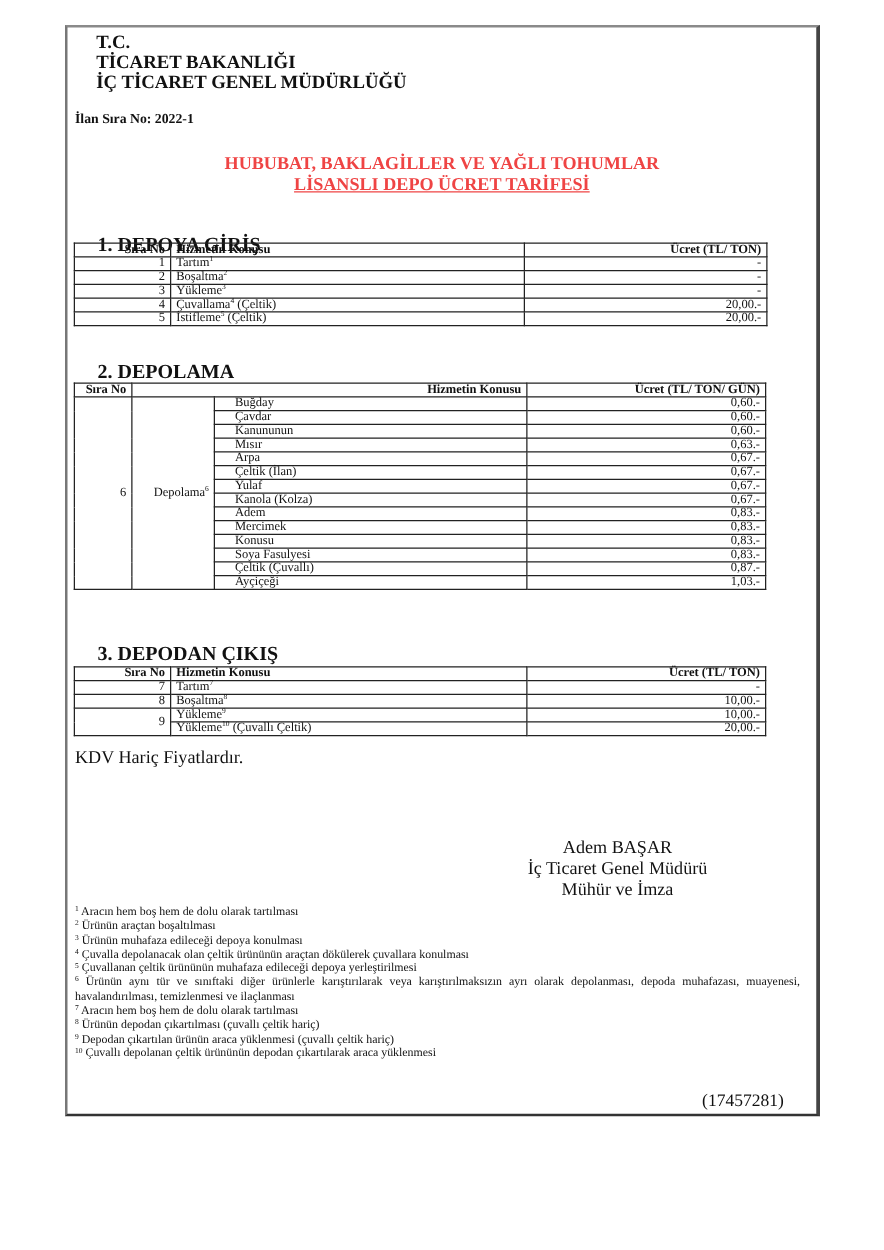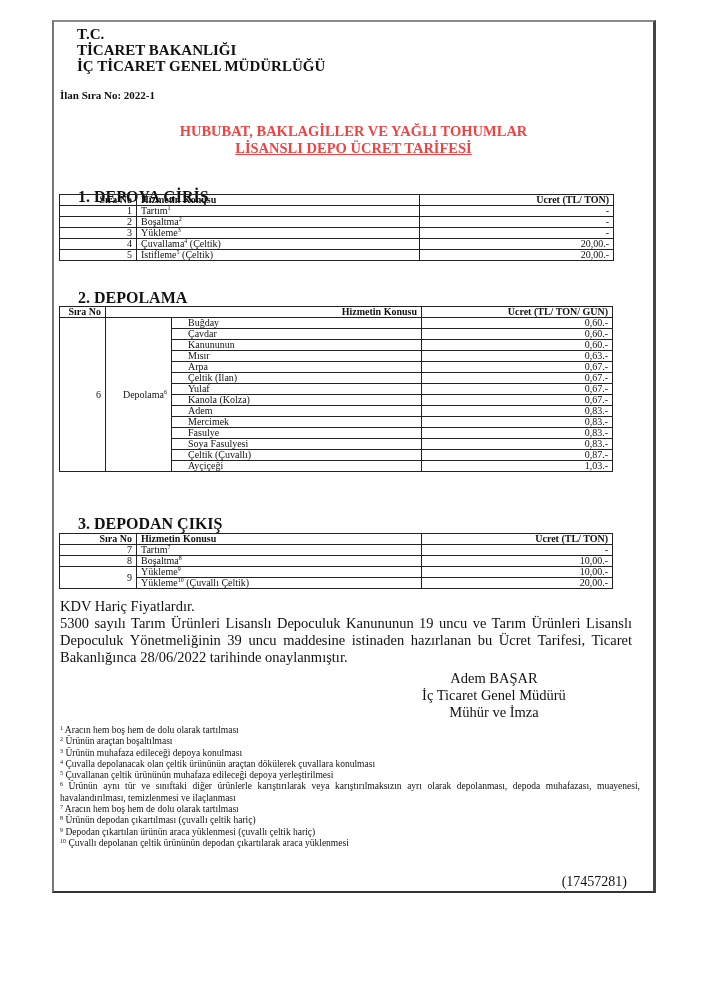--- a/index.html
+++ b/index.html
@@ -152,21 +152,21 @@
         </tr>
         <tr>
           <td class="l" style="padding-left:16px">Adem</td>
           <td class="c">0,83.-</td>
         </tr>
         <tr>
           <td class="l" style="padding-left:16px">Mercimek</td>
           <td class="c">0,83.-</td>
         </tr>
         <tr>
-          <td class="l" style="padding-left:16px">Fasulye</td>
+          <td class="l" style="padding-left:16px">Konusu</td>
           <td class="c">0,83.-</td>
         </tr>
         <tr>
           <td class="l" style="padding-left:16px">Soya Fasulyesi</td>
           <td class="c">0,83.-</td>
         </tr>
         <tr>
           <td class="l" style="padding-left:16px">Çeltik (Çuvallı)</td>
           <td class="c">0,87.-</td>
         </tr>
@@ -208,21 +208,20 @@
           <td class="c">10,00.-</td>
         </tr>
         <tr>
           <td class="l"><span>Yükleme</span><sup>10</sup><span> (Çuvallı Çeltik)</span></td>
           <td class="c">20,00.-</td>
         </tr>
       </tbody>
   </table>
 
   <div class="kdv">KDV Hariç Fiyatlardır.</div>
-  <div class="para">5300 sayılı Tarım Ürünleri Lisanslı Depoculuk Kanununun 19 uncu ve Tarım Ürünleri Lisanslı Depoculuk Yönetmeliğinin 39 uncu maddesine istinaden hazırlanan bu Ücret Tarifesi, Ticaret Bakanlığınca 28/06/2022 tarihinde onaylanmıştır.</div>
 
   <div class="sig sig1">Adem BAŞAR</div>
   <div class="sig sig2">İç Ticaret Genel Müdürü</div>
   <div class="sig sig3">Mühür ve İmza</div>
 
   <div class="fn" id="footnotes">
       <div><sup>1</sup> <span>Aracın hem boş hem de dolu olarak tartılması</span></div>
       <div><sup>2</sup> <span>Ürünün araçtan boşaltılması</span></div>
       <div><sup>3</sup> <span>Ürünün muhafaza edileceği depoya konulması</span></div>
       <div><sup>4</sup> <span>Çuvalla depolanacak olan çeltik ürününün araçtan dökülerek çuvallara konulması</span></div>

